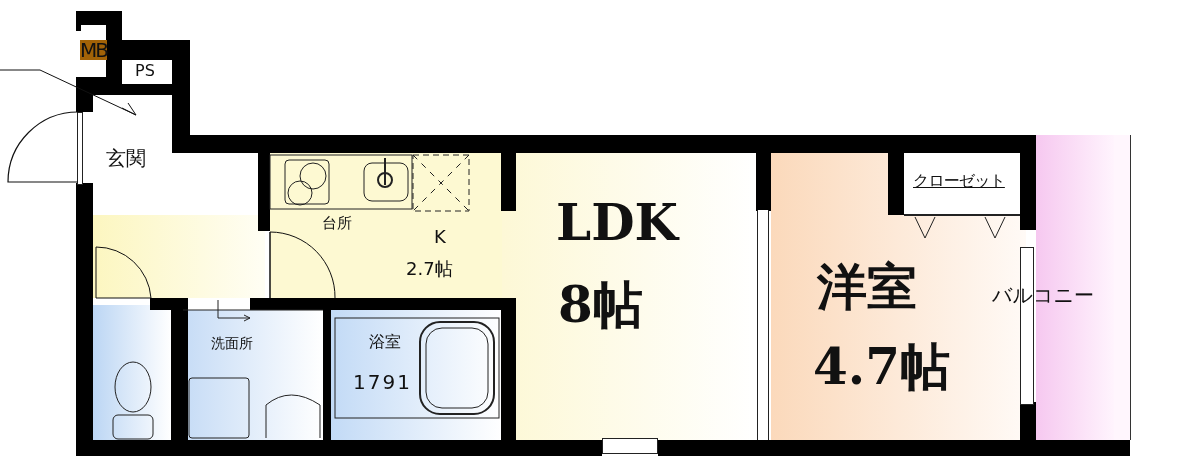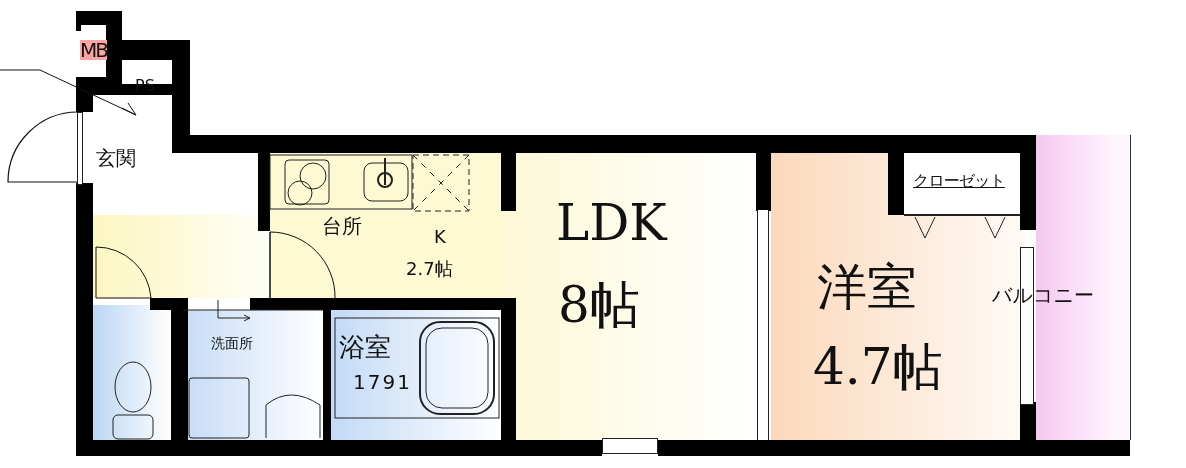--- a/index.html
+++ b/index.html
@@ -1,21 +1,21 @@
 <!DOCTYPE html>
 <html><head>
 <meta charset="utf-8">
 <style>
   html, body { margin:0; padding:0; background:#ffffff; }
   body { width:1186px; height:468px; position:relative; overflow:hidden; font-family:"DejaVu Sans", sans-serif; }
   .abs { position:absolute; }
   .wall { position:absolute; background:#000; }
   .room { position:absolute; }
   .lbl { position:absolute; white-space:nowrap; color:#111; line-height:1; }
-  .serif { font-family:"DejaVu Serif", "Liberation Serif", serif; font-weight:normal; }
+  .serif { font-family:"DejaVu Serif", "Liberation Serif", serif; font-weight:bold; }
   svg { position:absolute; overflow:visible; }
 </style>
 </head>
 <body>
 
 <div class="room" style="left:90px;top:95px;width:88px;height:120px;background:#fff;"></div>
 <div class="room" style="left:93px;top:215px;width:172px;height:83px;background:linear-gradient(90deg,#fcf6c0,#fffef4);"></div>
 <div class="room" style="left:270px;top:153px;width:232px;height:145px;background:#fdf9d2;"></div>
 <div class="room" style="left:502px;top:153px;width:255px;height:288px;background:linear-gradient(90deg,#fdf8d6,#ffffff);"></div>
 <div class="room" style="left:771px;top:153px;width:255px;height:288px;background:linear-gradient(90deg,#fbd9bb,#fffaf6);"></div>
@@ -80,27 +80,27 @@
   <rect x="420" y="322" width="74" height="92" rx="20" fill="none" stroke="#222" stroke-width="2"></rect>
   <rect x="426" y="328" width="62" height="80" rx="16" fill="none" stroke="#222"></rect>
   <line x1="183" y1="310" x2="323" y2="310" stroke="#222"></line>
   <path d="M218 300 L218 318 L250 318" fill="none" stroke="#222"></path>
   <path d="M244 315 L250 318 L244 321" fill="none" stroke="#222"></path>
   <line x1="904" y1="215" x2="1020" y2="215" stroke="#222" stroke-width="2"></line>
   <path d="M915 217 L925 238 L935 217" fill="none" stroke="#222"></path>
   <path d="M985 217 L995 238 L1005 217" fill="none" stroke="#222"></path>
 </svg>
 
-<div class="lbl" style="left:80px;top:40px;font-size:20px;letter-spacing:-2px;background:#fca5a5;">MB</div>
-<div class="lbl" style="left:135px;top:63px;font-size:16px;margin-top:15px;">PS</div>
-<div class="lbl" style="left:96px;top:148px;font-size:20px;">玄関</div>
-<div class="lbl" style="left:322px;top:216px;font-size:20px;text-align:right;">台所</div>
+<div class="lbl" style="left:80px;top:40px;font-size:20px;letter-spacing:-2px;background:#a16207;">MB</div>
+<div class="lbl" style="left:135px;top:63px;font-size:16px;">PS</div>
+<div class="lbl" style="left:106px;top:148px;font-size:20px;">玄関</div>
+<div class="lbl" style="left:322px;top:216px;font-size:15px;text-align:right;">台所</div>
 <div class="lbl" style="left:434px;top:228px;font-size:18px;">K</div>
 <div class="lbl" style="left:406px;top:260px;font-size:18px;">2.7帖</div>
 <div class="lbl serif" style="left:556px;top:198px;font-size:50px;">LDK</div>
 <div class="lbl serif" style="left:558px;top:280px;font-size:50px;">8帖</div>
 <div class="lbl serif" style="left:817px;top:262px;font-size:50px;">洋室</div>
 <div class="lbl serif" style="left:813px;top:342px;font-size:50px;">4.7帖</div>
 <div class="lbl" style="left:913px;top:173px;font-size:16px;letter-spacing:-1px;text-decoration:underline;">クローゼット</div>
 <div class="lbl" style="left:211px;top:336px;font-size:14px;">洗面所</div>
-<div class="lbl" style="left:339px;top:334px;font-size:26px;">浴室</div>
+<div class="lbl" style="left:369px;top:334px;font-size:16px;">浴室</div>
 <div class="lbl" style="left:353px;top:372px;font-size:20px;letter-spacing:2px;">1791</div>
 <div class="lbl" style="left:992px;top:285px;font-size:20px;">バルコニー</div>
 
 </body></html>

